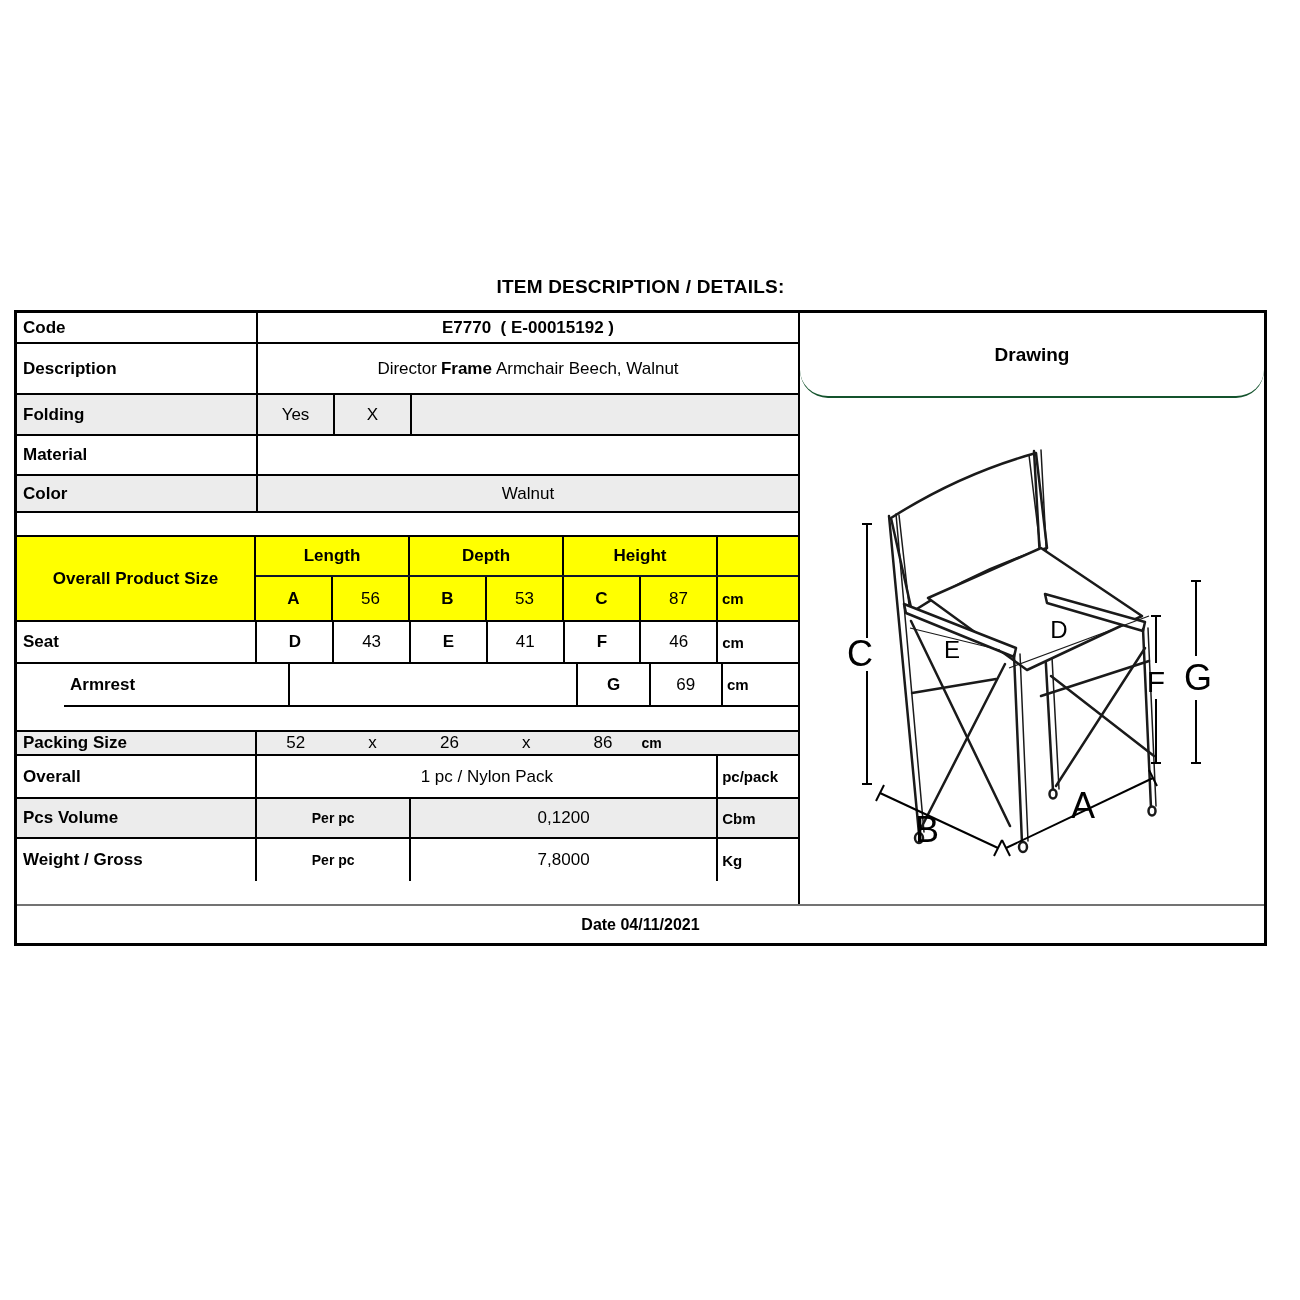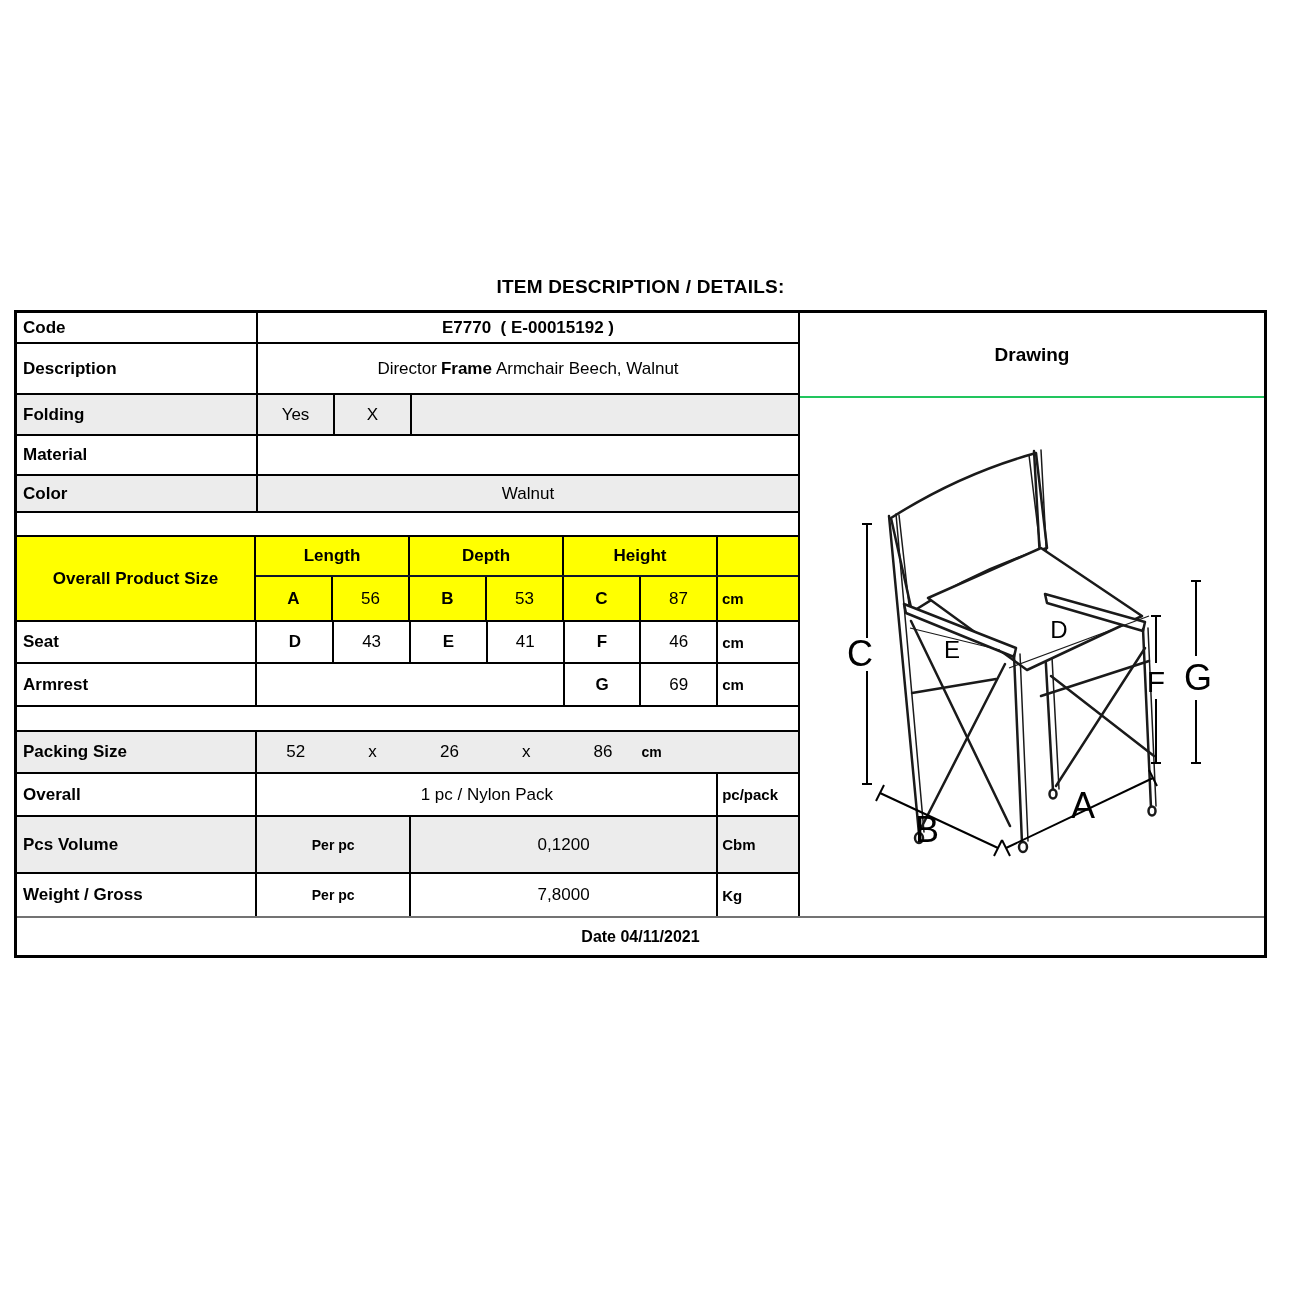--- a/index.html
+++ b/index.html
@@ -25,33 +25,33 @@
   .yl{background:#ffff00;}
   
   .r-code{height:31px;}
   .r-desc{height:51px;}
   .r-fold{height:41px;}
   .r-mat{height:40px;}
   .r-color{height:37px;}
   .r-sp1{height:24px;}
   .r-size{height:85px;}
   .r-seat{height:42px;}
-  .r-arm{height:43px;}
+  .r-arm{height:43px;margin-left:47px;}
   .r-sp2{height:25px;}
-  .r-psz{height:42px;}
+  .r-psz{height:24px;}
   .r-pack{height:43px;}
-  .r-vol{height:57px;}
+  .r-vol{height:40px;}
   .r-wt{height:42px;}
   .size-sub{display:flex;flex-direction:column;width:542px;}
   .size-sub .srow{display:flex;box-sizing:border-box;}
   .size-sub .srow.top{height:40px;border-bottom:2px solid #0f172a;}
   .size-sub .srow.bot{height:43px;}
   .w-hdr{width:154px;}
   .desc-bold{font-weight:bold;margin:0 4px;}
-  .draw-header{height:85px;border-bottom:2px solid #22c55e;display:flex;align-items:center;justify-content:center;font-weight:bold;font-size:19px;box-sizing:border-box;}
+  .draw-header{height:85px;border-bottom:2px solid #14532d;display:flex;align-items:center;justify-content:center;font-weight:bold;font-size:19px;box-sizing:border-box;border-radius:28px;}
   .draw-area{flex:1;position:relative;}
   .date-row{height:39px;display:flex;align-items:center;justify-content:center;font-weight:bold;font-size:16px;border-top:2px solid #737373;box-sizing:border-box;}
   svg text{font-family:"Liberation Sans",sans-serif;}
 </style>
 </head>
 <body>
 
 <div class="sheet">
   <div class="doc-title">ITEM DESCRIPTION / DETAILS:</div>
 

